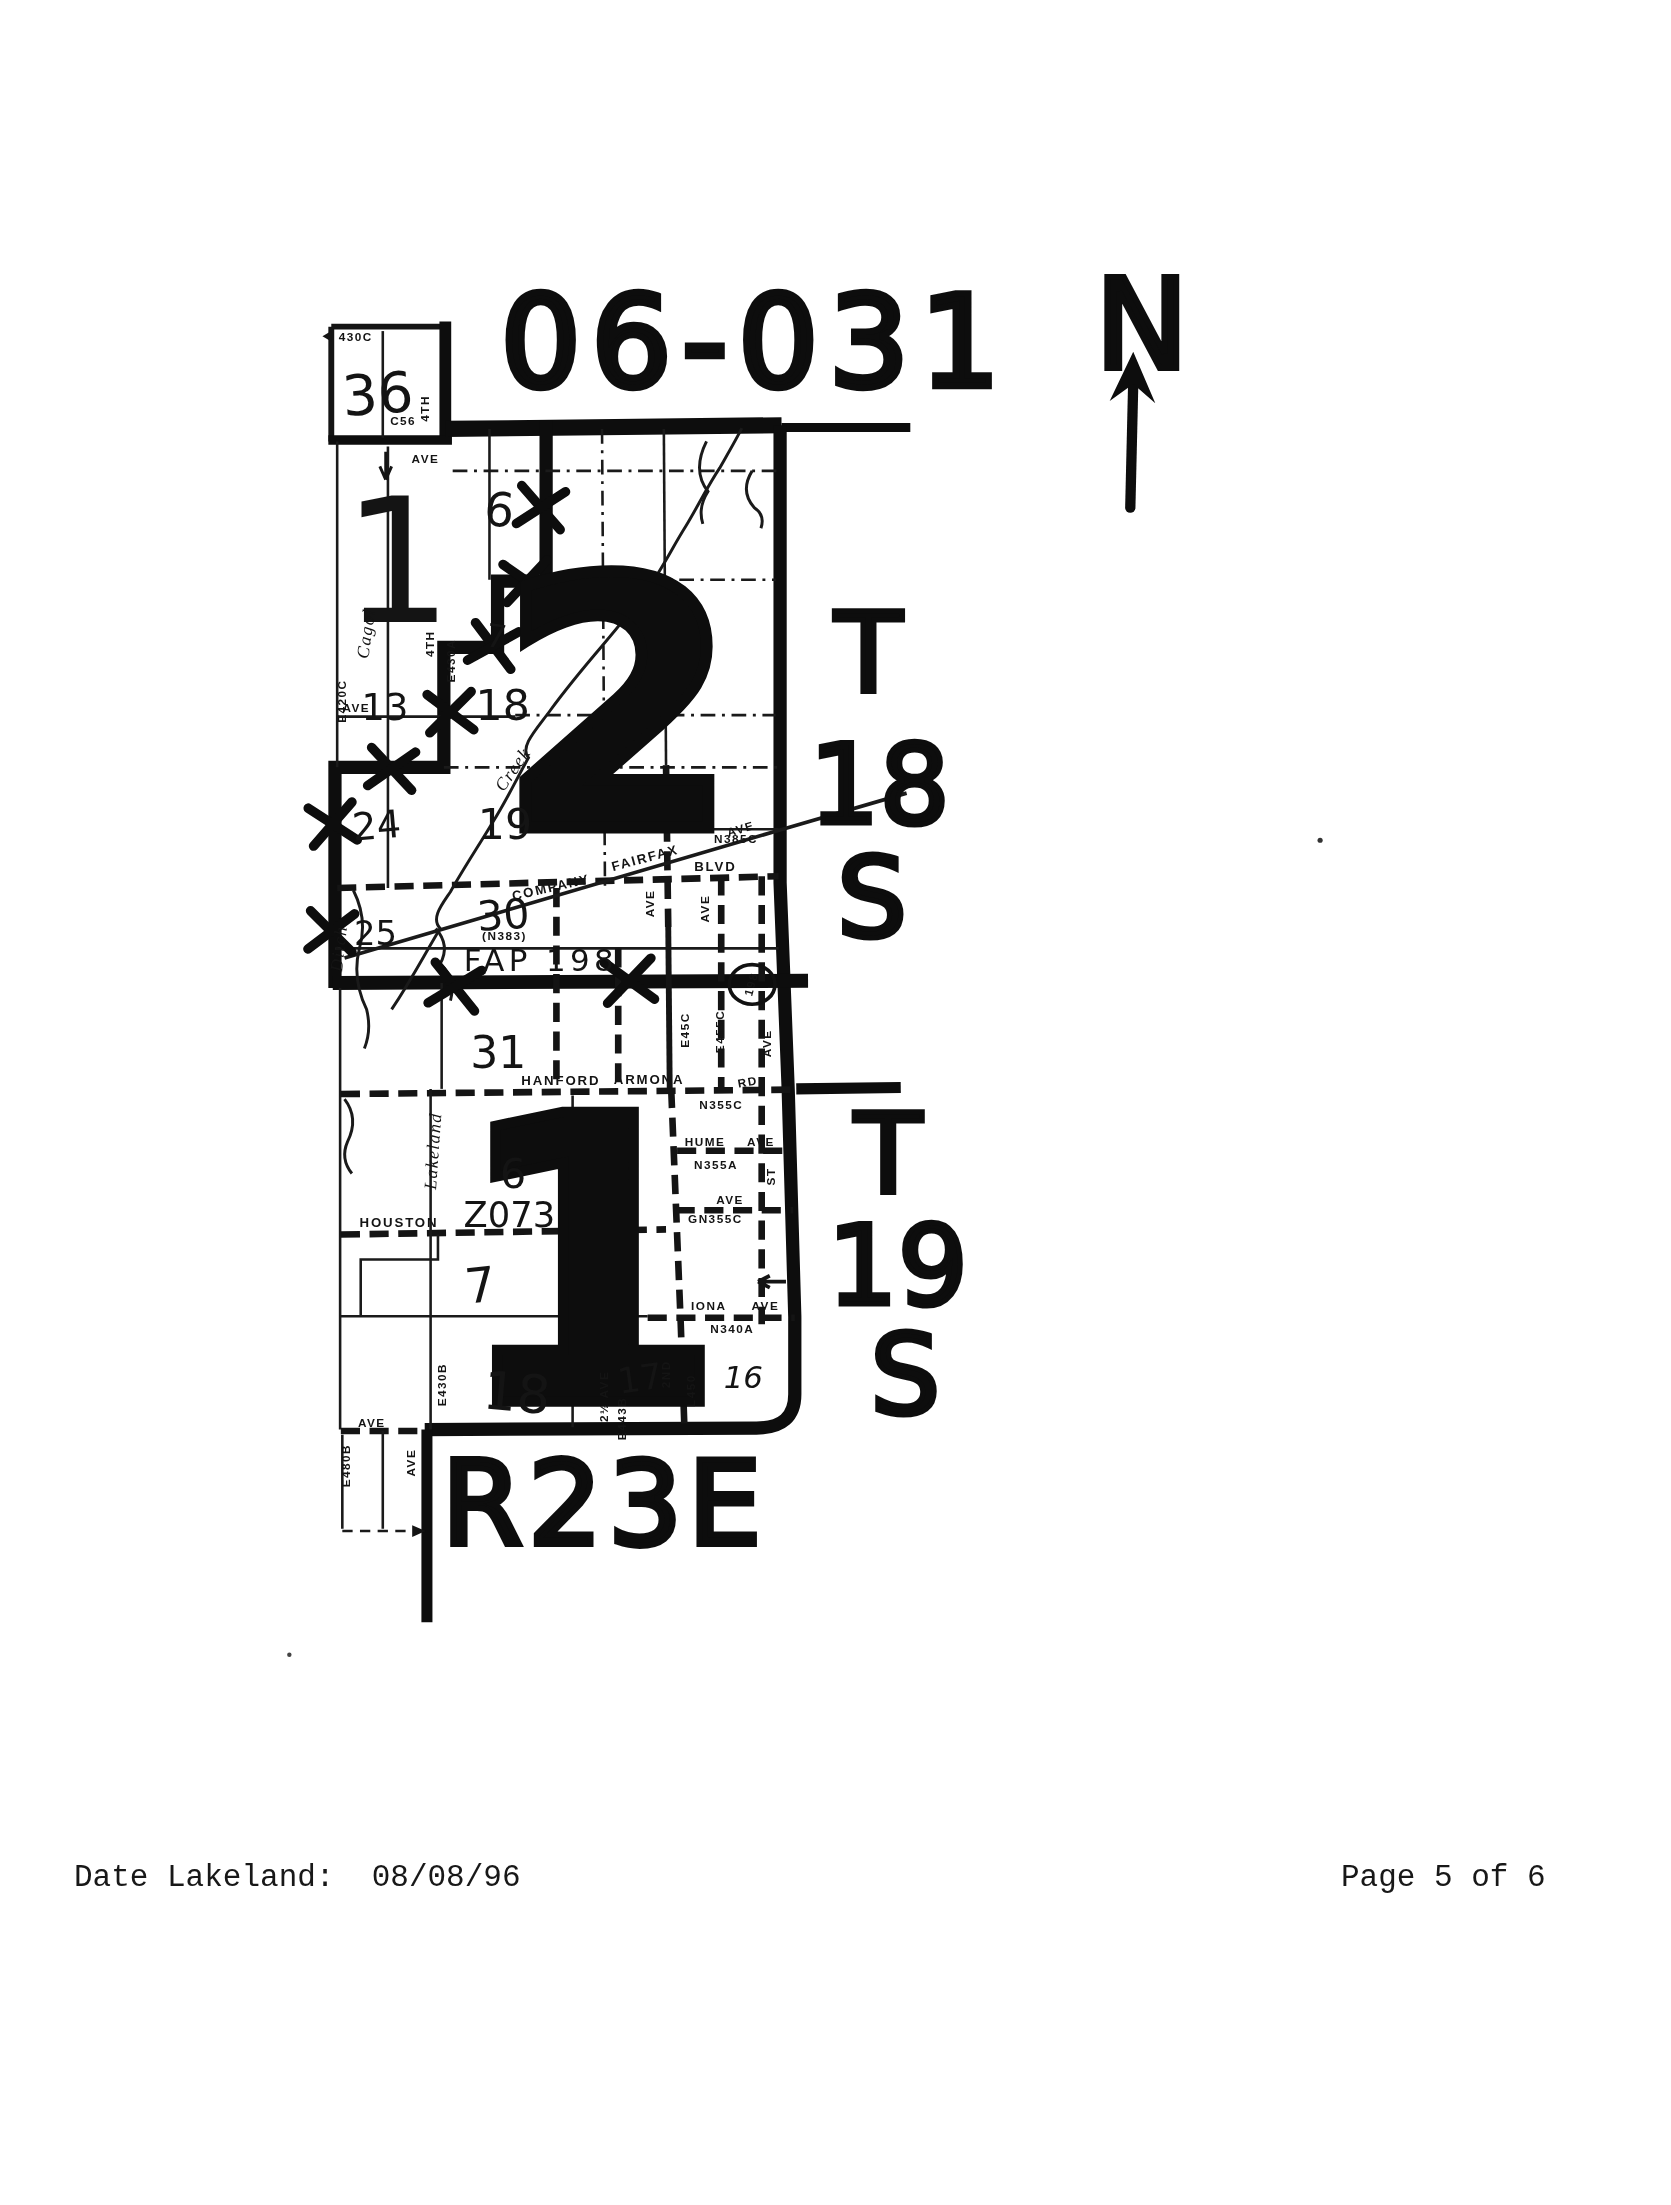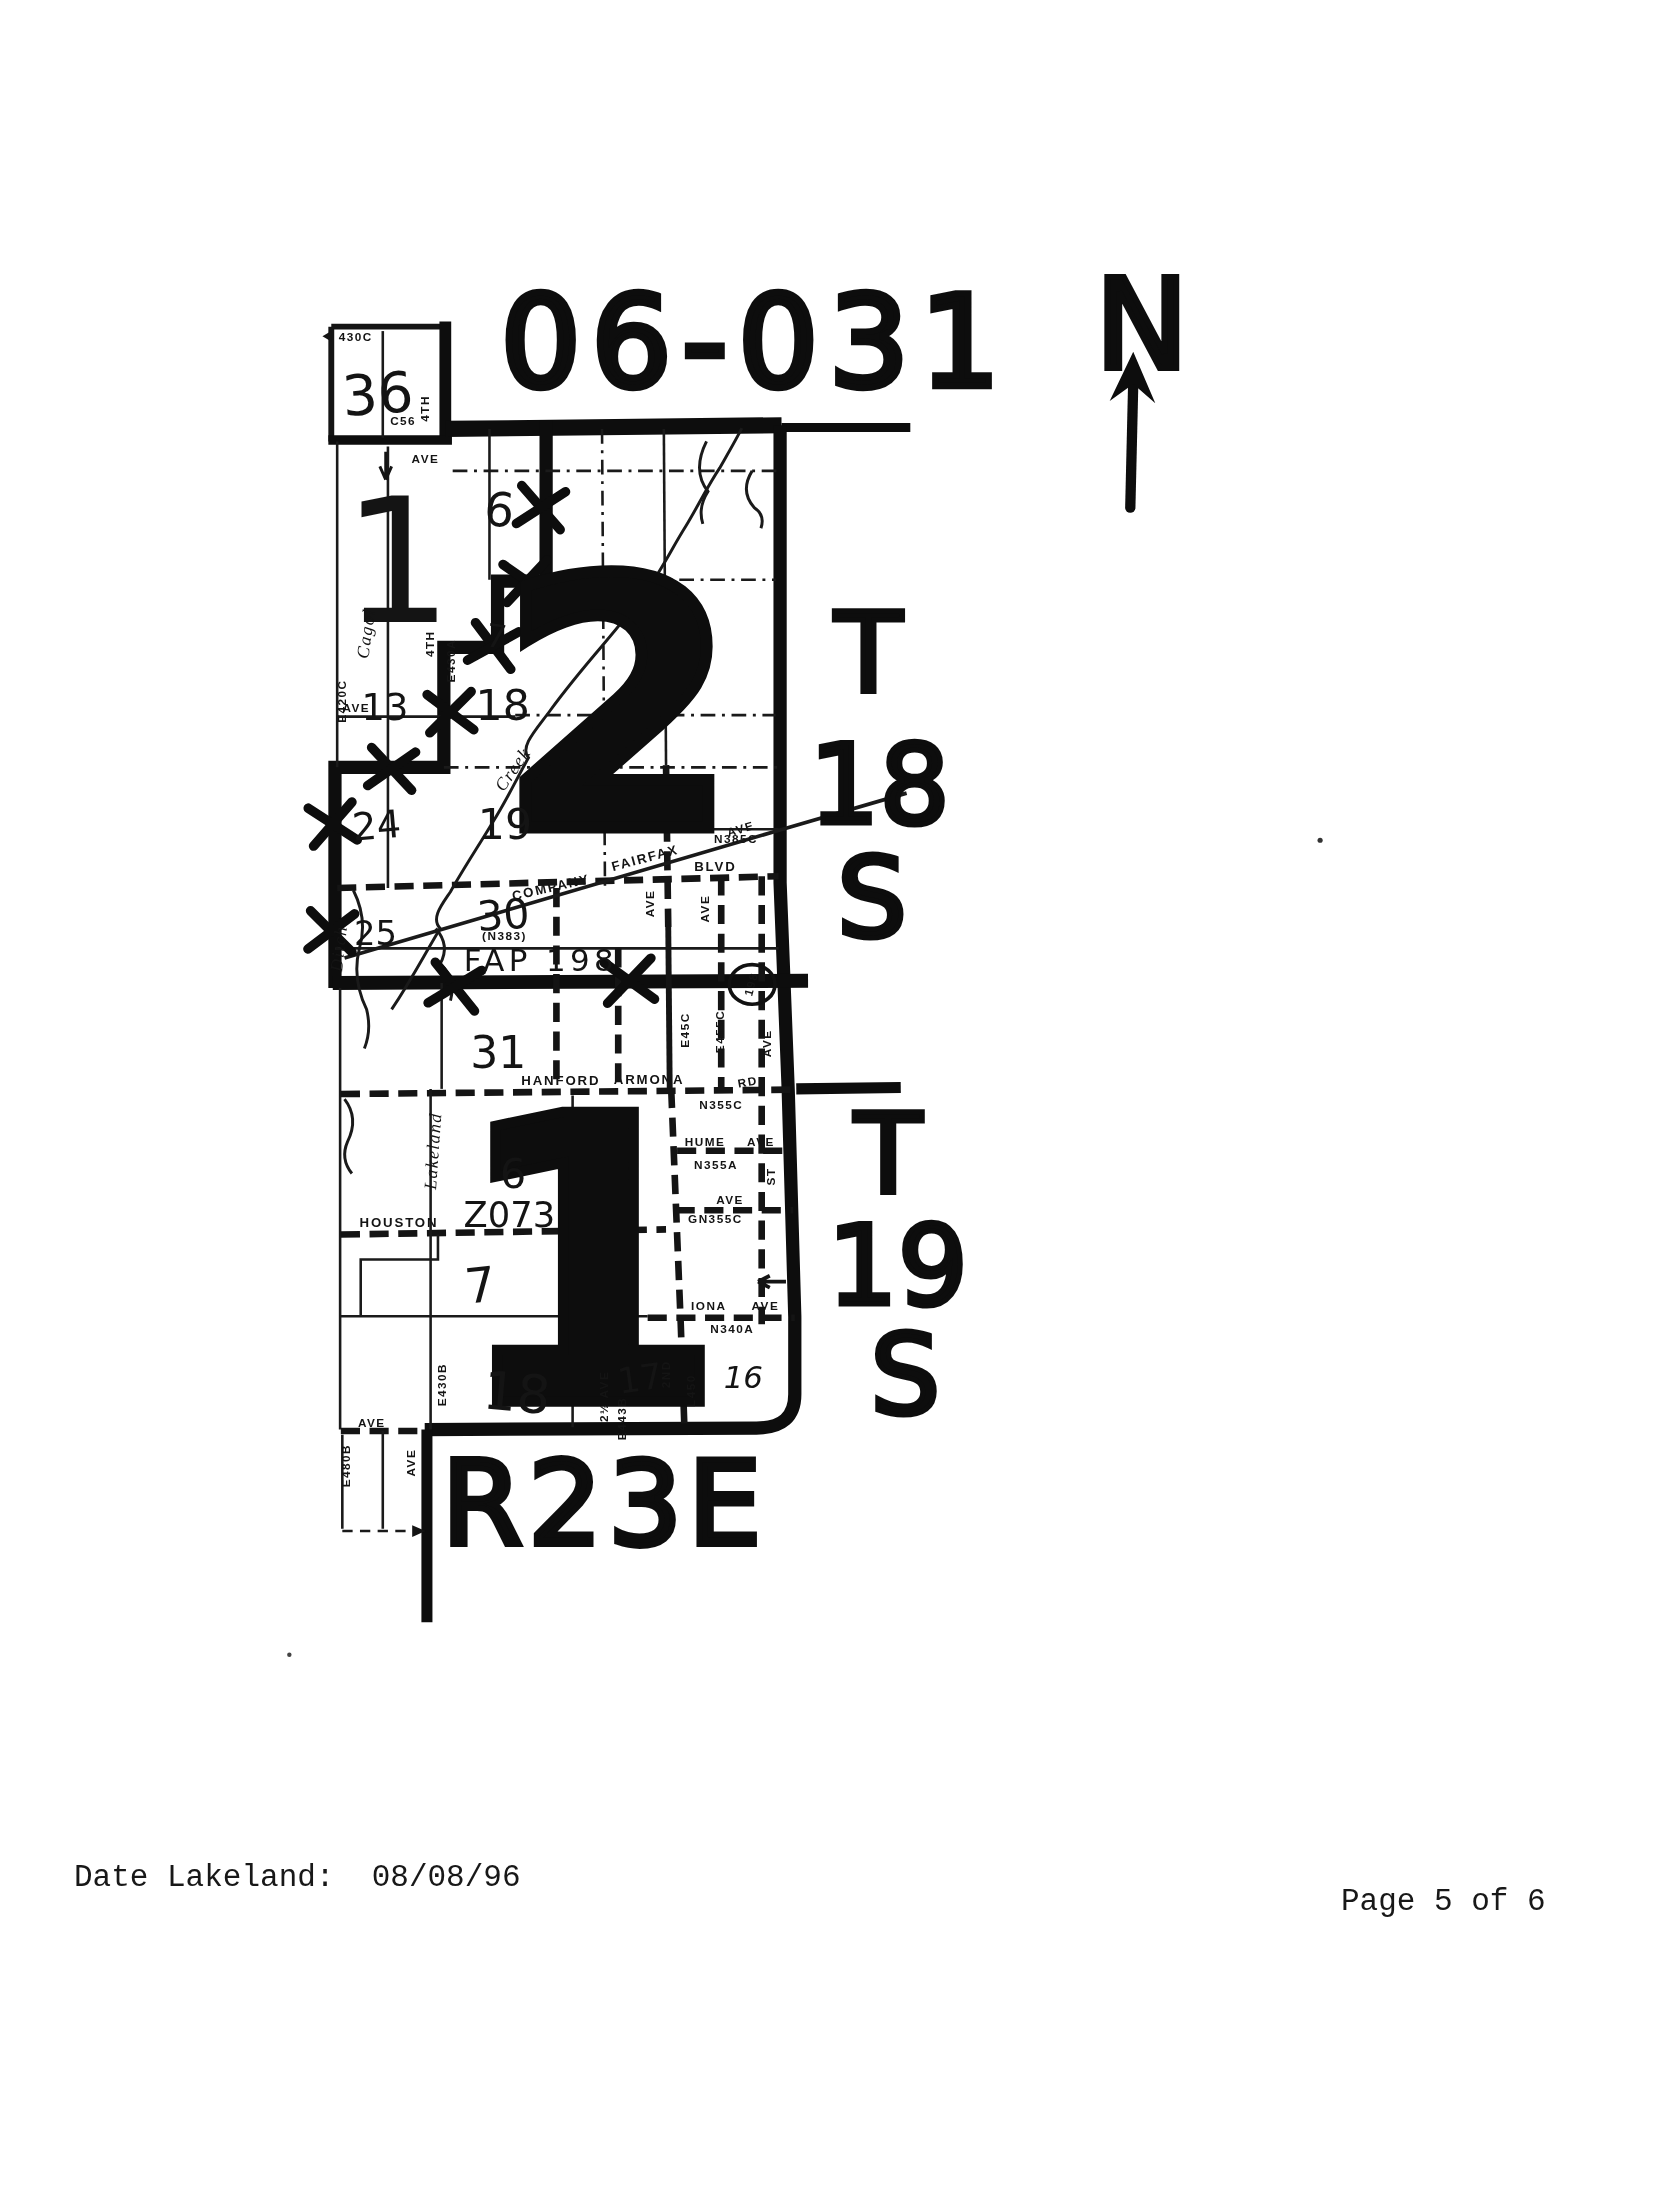--- a/index.html
+++ b/index.html
@@ -2,21 +2,21 @@
 <html style="font-size:11.8px"><head>
 <meta charset="utf-8">
 <style>
   html,body{margin:0;padding:0;background:#ffffff;}
   #page{position:relative;width:1672px;height:2205px;background:#ffffff;overflow:hidden;
         font-family:"Liberation Sans",sans-serif;color:#111;}
   #mapsvg{position:absolute;left:0;top:0;}
   .footer-line{position:absolute;top:1860px;font-family:"Liberation Mono",monospace;
                font-size:31px;color:#181818;white-space:pre;}
   #footer-left{left:74px;}
-  #footer-right{left:1341px;margin-top:24px;}
+  #footer-right{left:1341px;}
   
   text{fill:#141414;}
   .lbl{font-family:"Liberation Sans",sans-serif;font-size:18px;letter-spacing:2.5px;font-weight:bold;}
   .lbl-sm{font-family:"Liberation Sans",sans-serif;font-size:16px;letter-spacing:2px;font-weight:bold;}
   .lbl-it{font-family:"Liberation Serif",serif;font-style:italic;font-size:24px;letter-spacing:2px;}
   .hand{font-family:"DejaVu Sans",sans-serif;font-weight:normal;}
   .stamp{font-family:"DejaVu Sans",sans-serif;fill:#0d0d0d;}
   .thick{stroke:#0d0d0d;stroke-width:18;fill:none;}
   .thin{stroke:#1a1a1a;stroke-width:3.5;fill:none;}
   .med{stroke:#141414;stroke-width:8;fill:none;}

